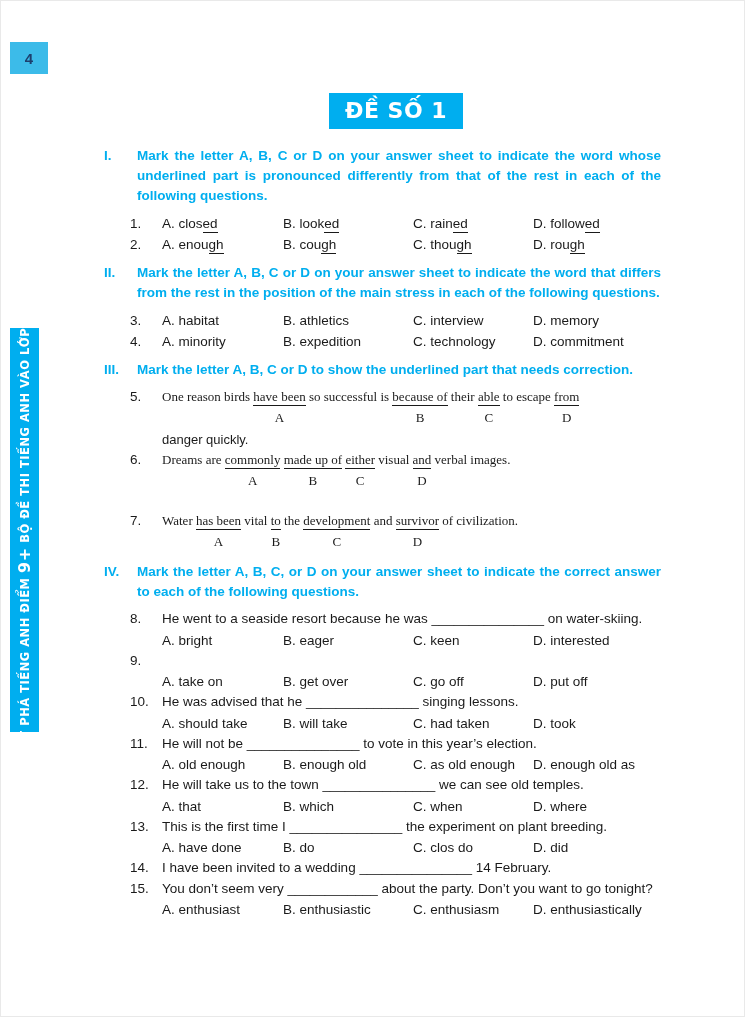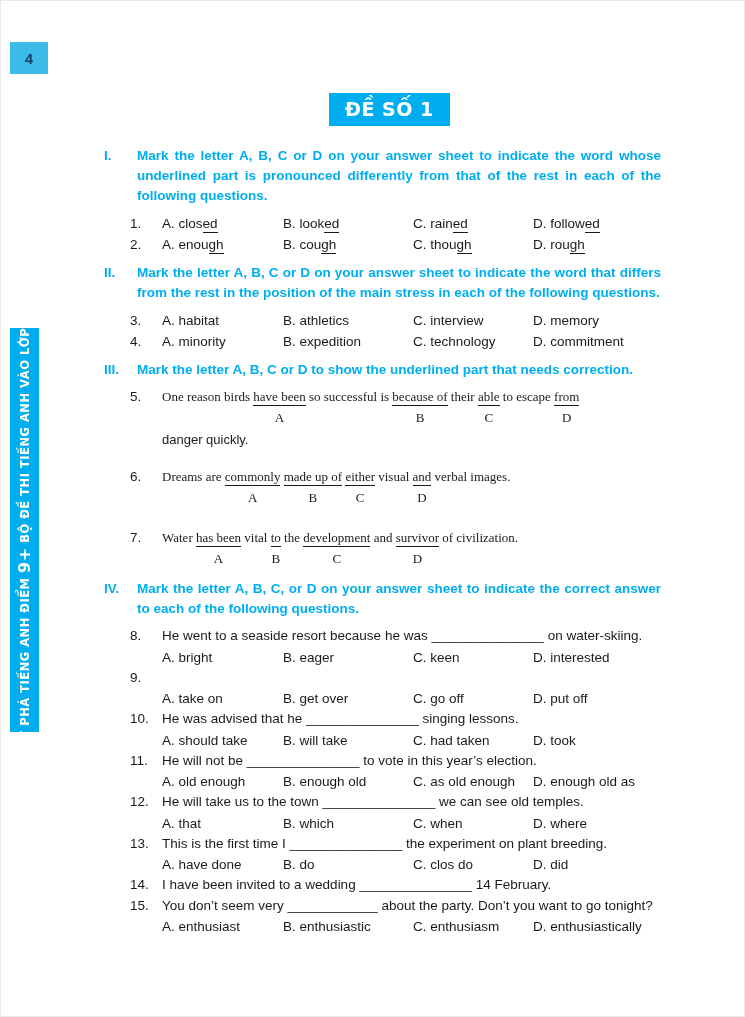--- a/index.html
+++ b/index.html
@@ -12,21 +12,21 @@
   .page-frame { position:absolute; inset:0; border:1px solid #e9e9e9; pointer-events:none; }
 
   .folio {
     position:absolute; left:10px; top:42px; width:38px; height:32px;
     background:#3cbbe9; color:#1d3f6e; font-weight:bold; font-size:15px;
     display:flex; align-items:center; justify-content:center;
   }
 
   .banner {
     position:absolute; left:329px; top:93px; background:#00aeef; color:#fff;
-    font-weight:bold; font-size:19px; padding:5px 16px 6px; letter-spacing:.5px;
+    font-weight:bold; font-size:22px; padding:5px 16px 6px; letter-spacing:.5px;
     font-family:"DejaVu Sans","Liberation Sans",sans-serif;
   }
 
   .sidebar {
     position:absolute; left:10px; top:328px; width:29px; height:404px;
     background:#00aeef; color:#fff; display:flex; align-items:center; justify-content:center;
   }
   .sidebar-inner {
     writing-mode:vertical-rl; transform:rotate(180deg); white-space:nowrap;
     font-weight:bold; font-size:11.5px; letter-spacing:.5px;
@@ -45,21 +45,21 @@
   .qnum { flex:none; width:32px; }
   .opt { flex:none; white-space:nowrap; }
   .opt.a { width:121px; } .opt.b { width:130px; } .opt.c { width:120px; } .opt.d { flex:1; }
   .optrow { display:flex; padding-left:58px; line-height:21px; }
 
   .u { border-bottom:1.2px solid #1a1a1a; padding-bottom:1px; }
 
   .corrq { display:flex; padding-left:26px; line-height:20px; }
   .corr-body { flex:1; font-size:13px; }
   .corr-line { white-space:nowrap; margin-bottom:23px;font-family:Liberation Serif, serif; }
-  .corr-cont { line-height:20px; margin-bottom:17px; }
+  .corr-cont { line-height:20px; margin-bottom:0; }
   .useg { position:relative; }
   .useg .ul {
     position:absolute; top:100%; left:50%; transform:translateX(-50%);
     margin-top:4px; font-size:13px; color:#1a1a1a; border:none;
   }
   .gap-after { margin-bottom:18px; }
 
   .qline { display:flex; padding-left:26px; line-height:20.5px; }
   .qtext { flex:1; }
 </style>

